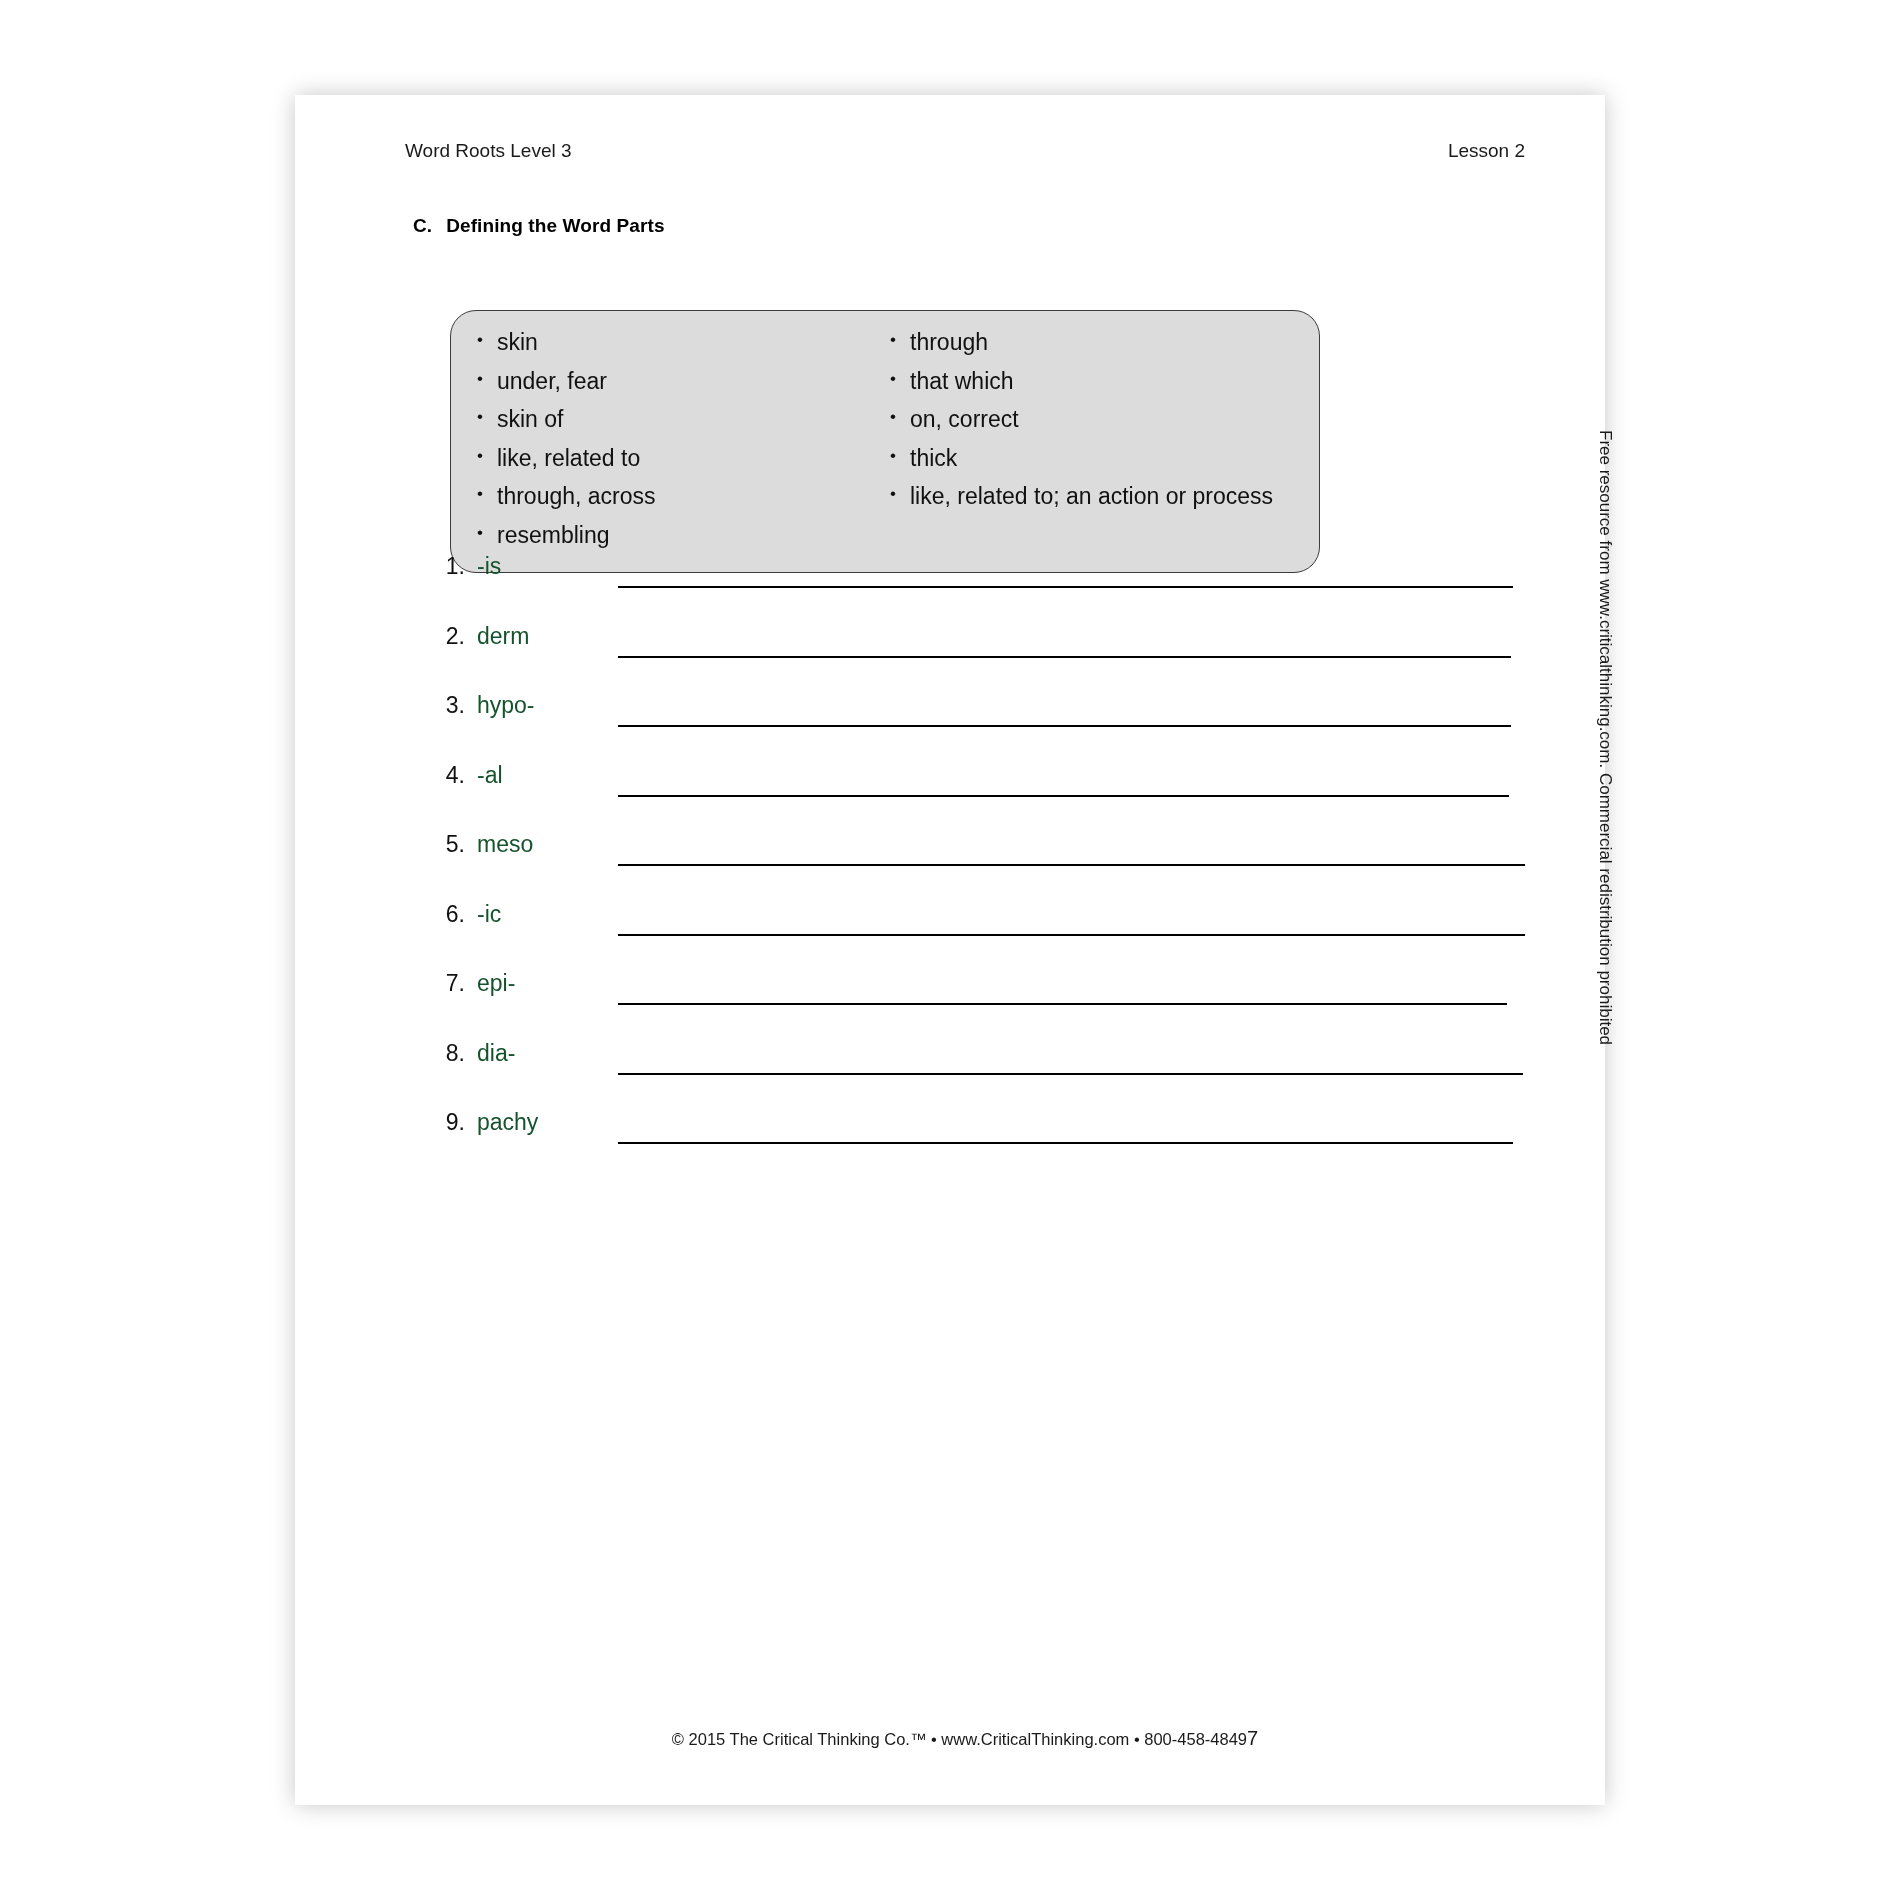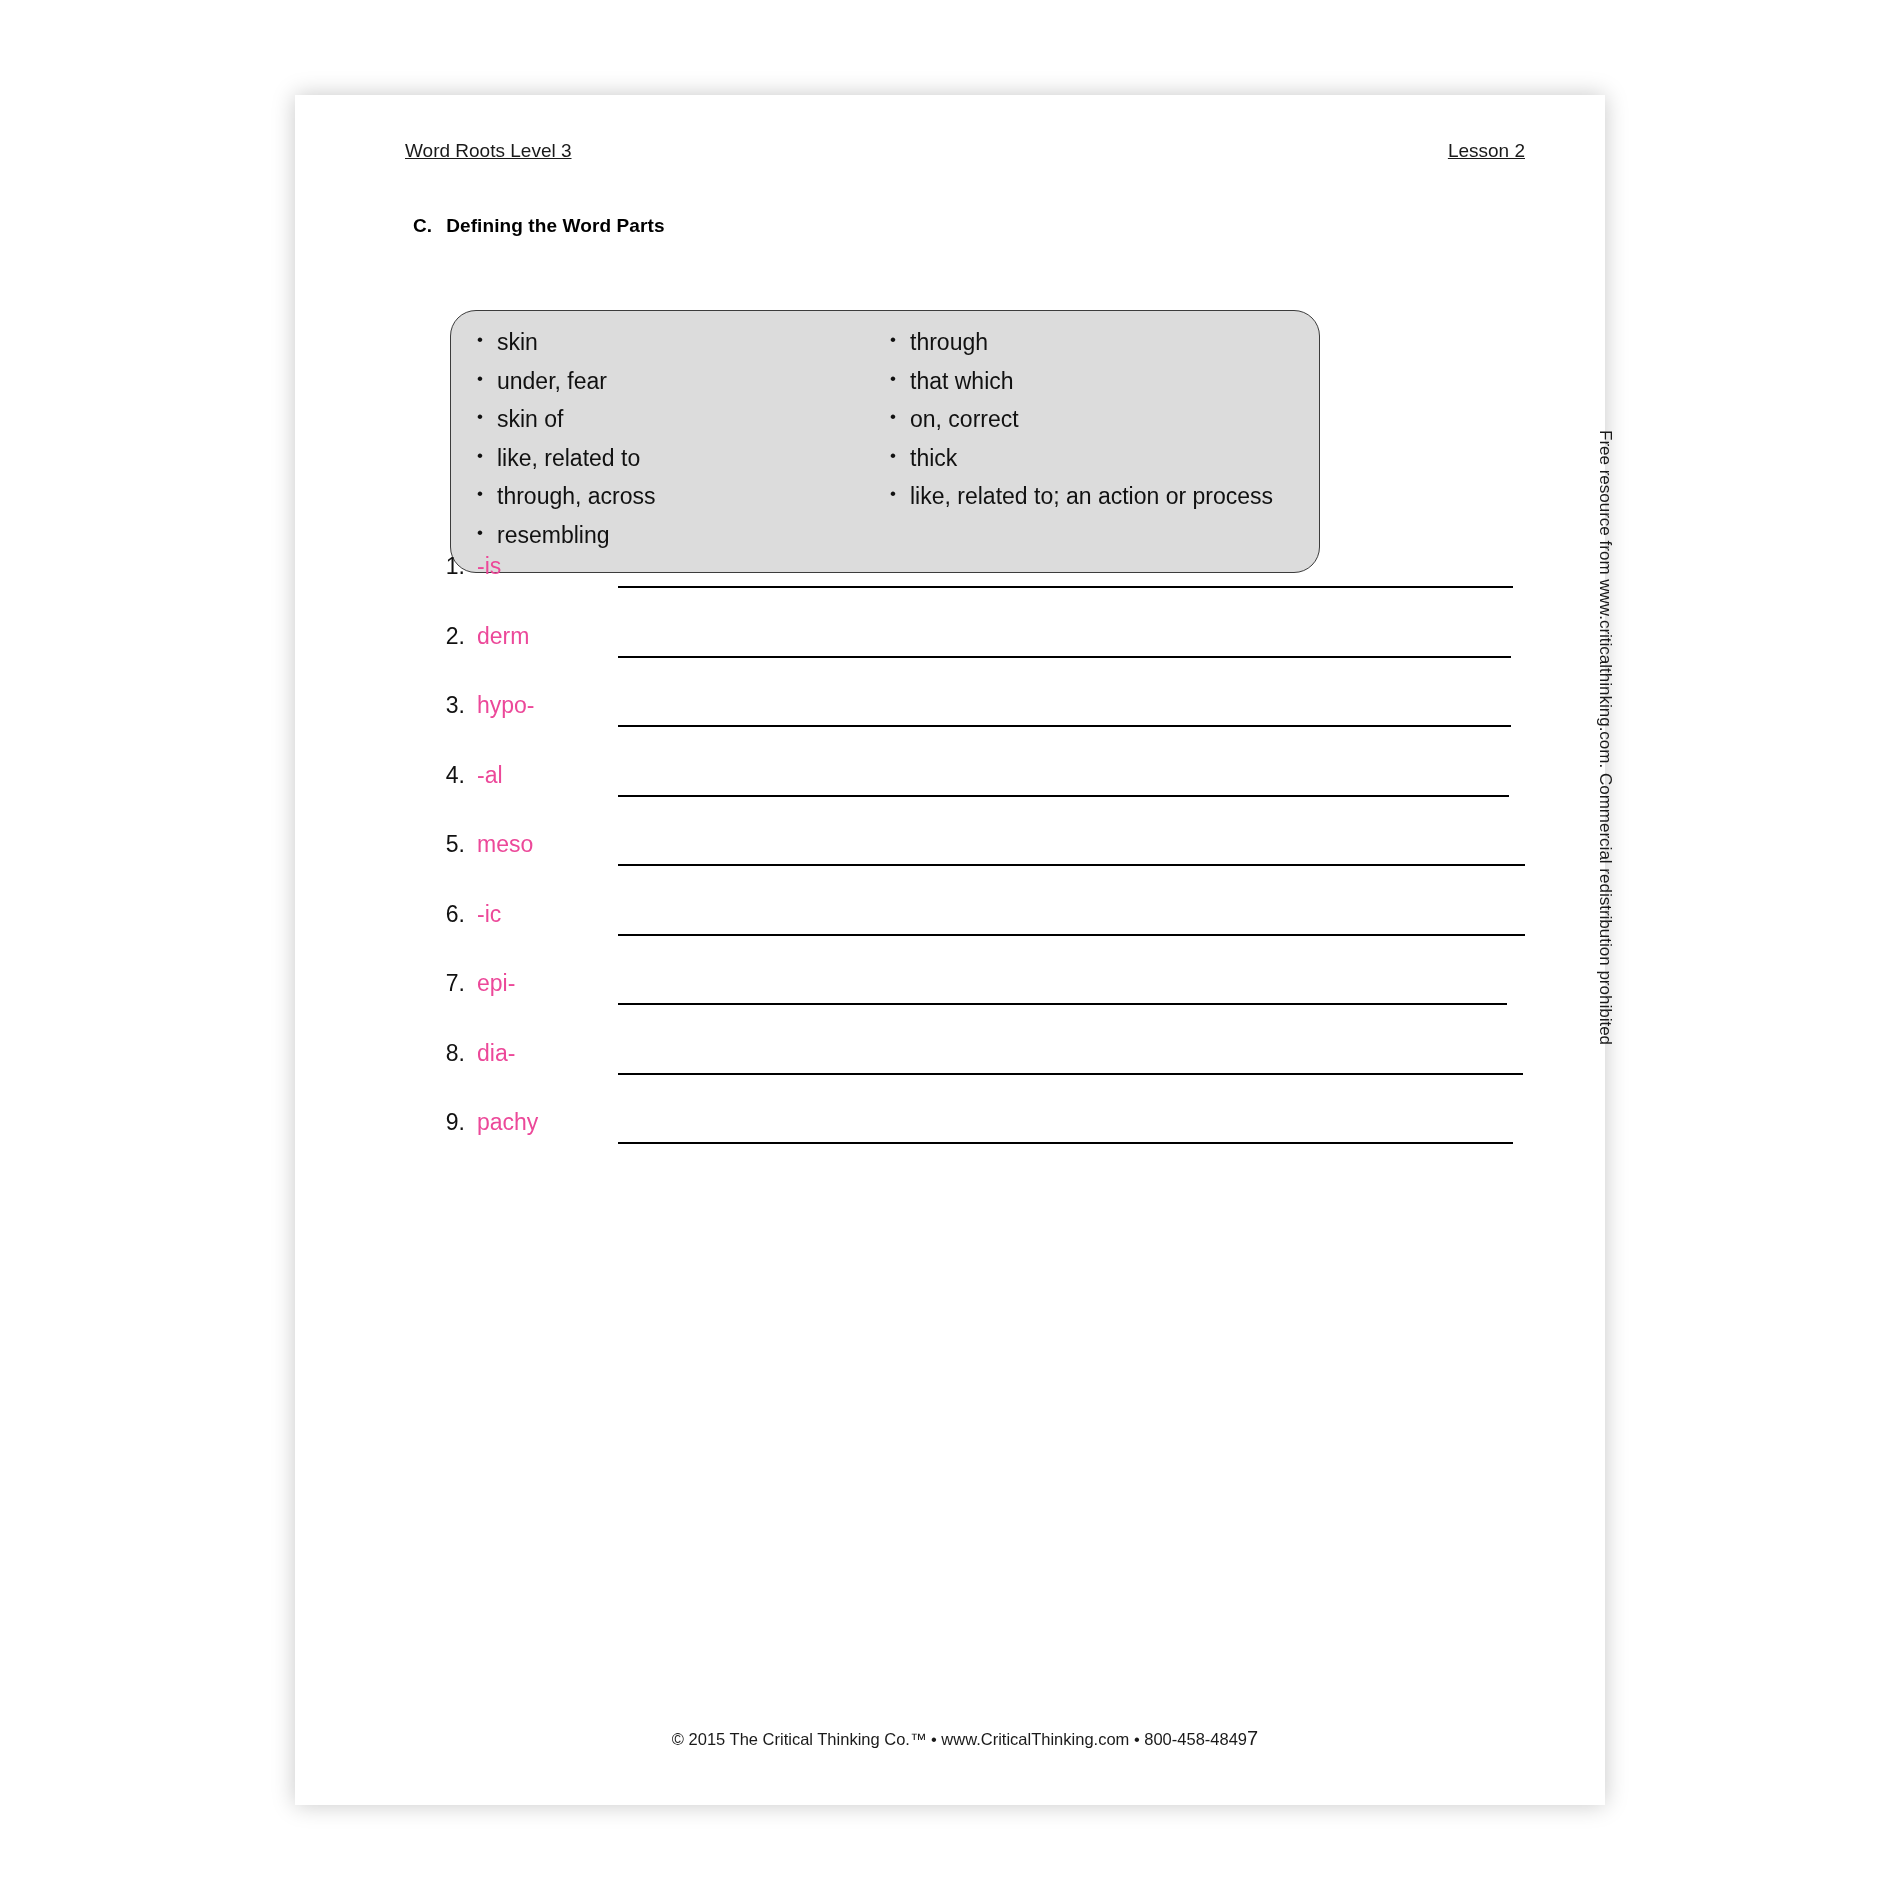--- a/index.html
+++ b/index.html
@@ -41,21 +41,20 @@
   .doc-header {
     position: absolute;
     left: 110px;
     right: 80px;
     top: 45px;
     display: flex;
     justify-content: space-between;
     align-items: center;
     font-size: 19px;
     color: #1a1a1a;
-    text-decoration: underline;
   }
 
   
   .section-heading {
     position: absolute;
     left: 118px;
     top: 120px;
     font-size: 19px;
     font-weight: bold;
     color: #000;
@@ -126,21 +125,21 @@
     width: 52px;
     text-align: right;
     font-size: 23px;
     color: #111;
     top: 8px;
   }
   .answer-word {
     position: absolute;
     left: 64px;
     font-size: 23px;
-    color: #ec4899;
+    color: #14532d;
     top: 8px;
   }
   .answer-line {
     position: absolute;
     left: 205px;
     right: 10px;
     top: 41px;
     border-bottom: 2px solid #000;
   }
 

